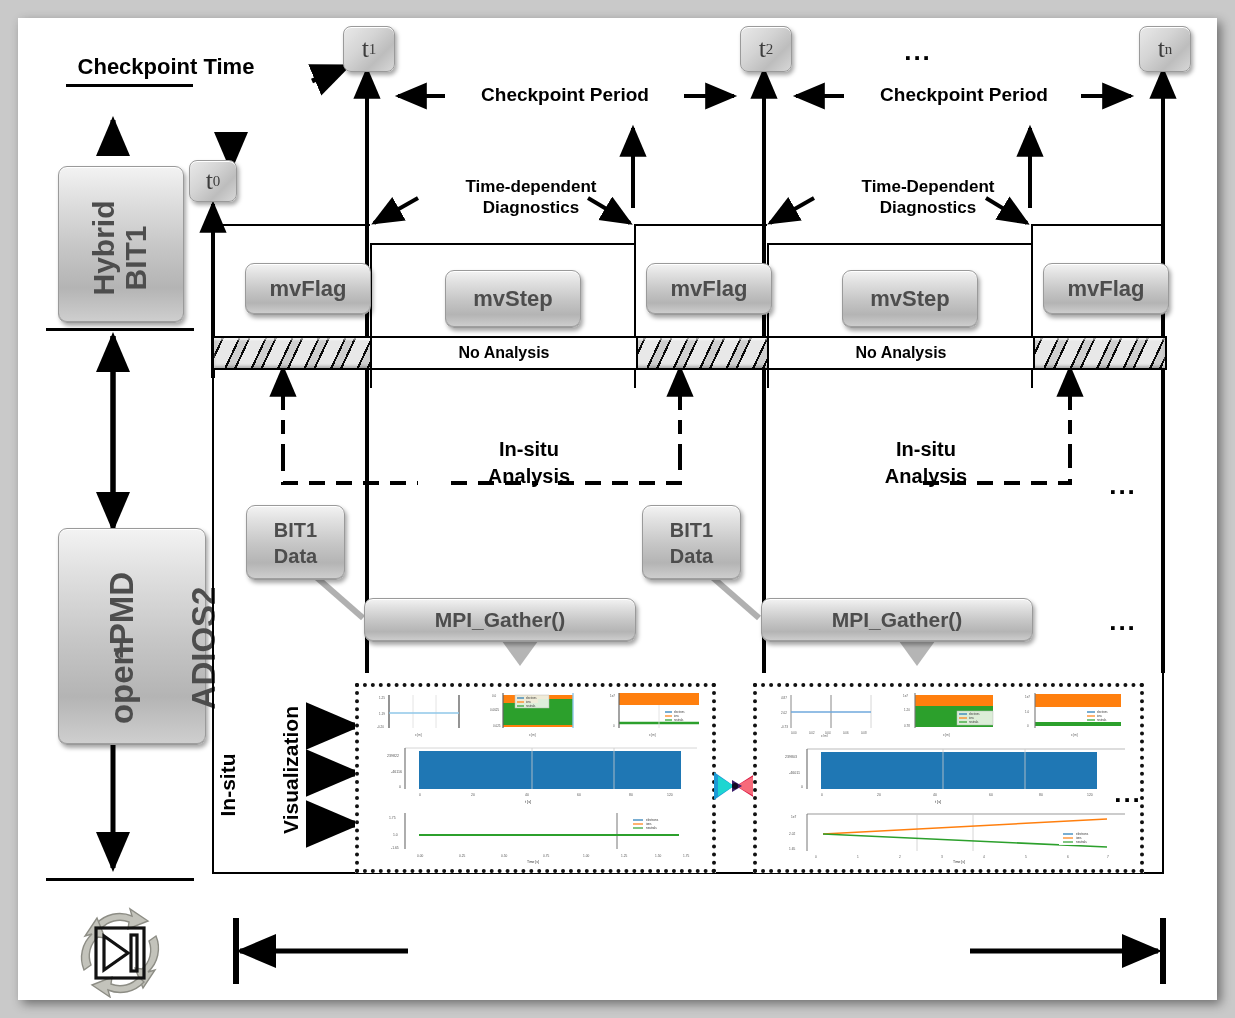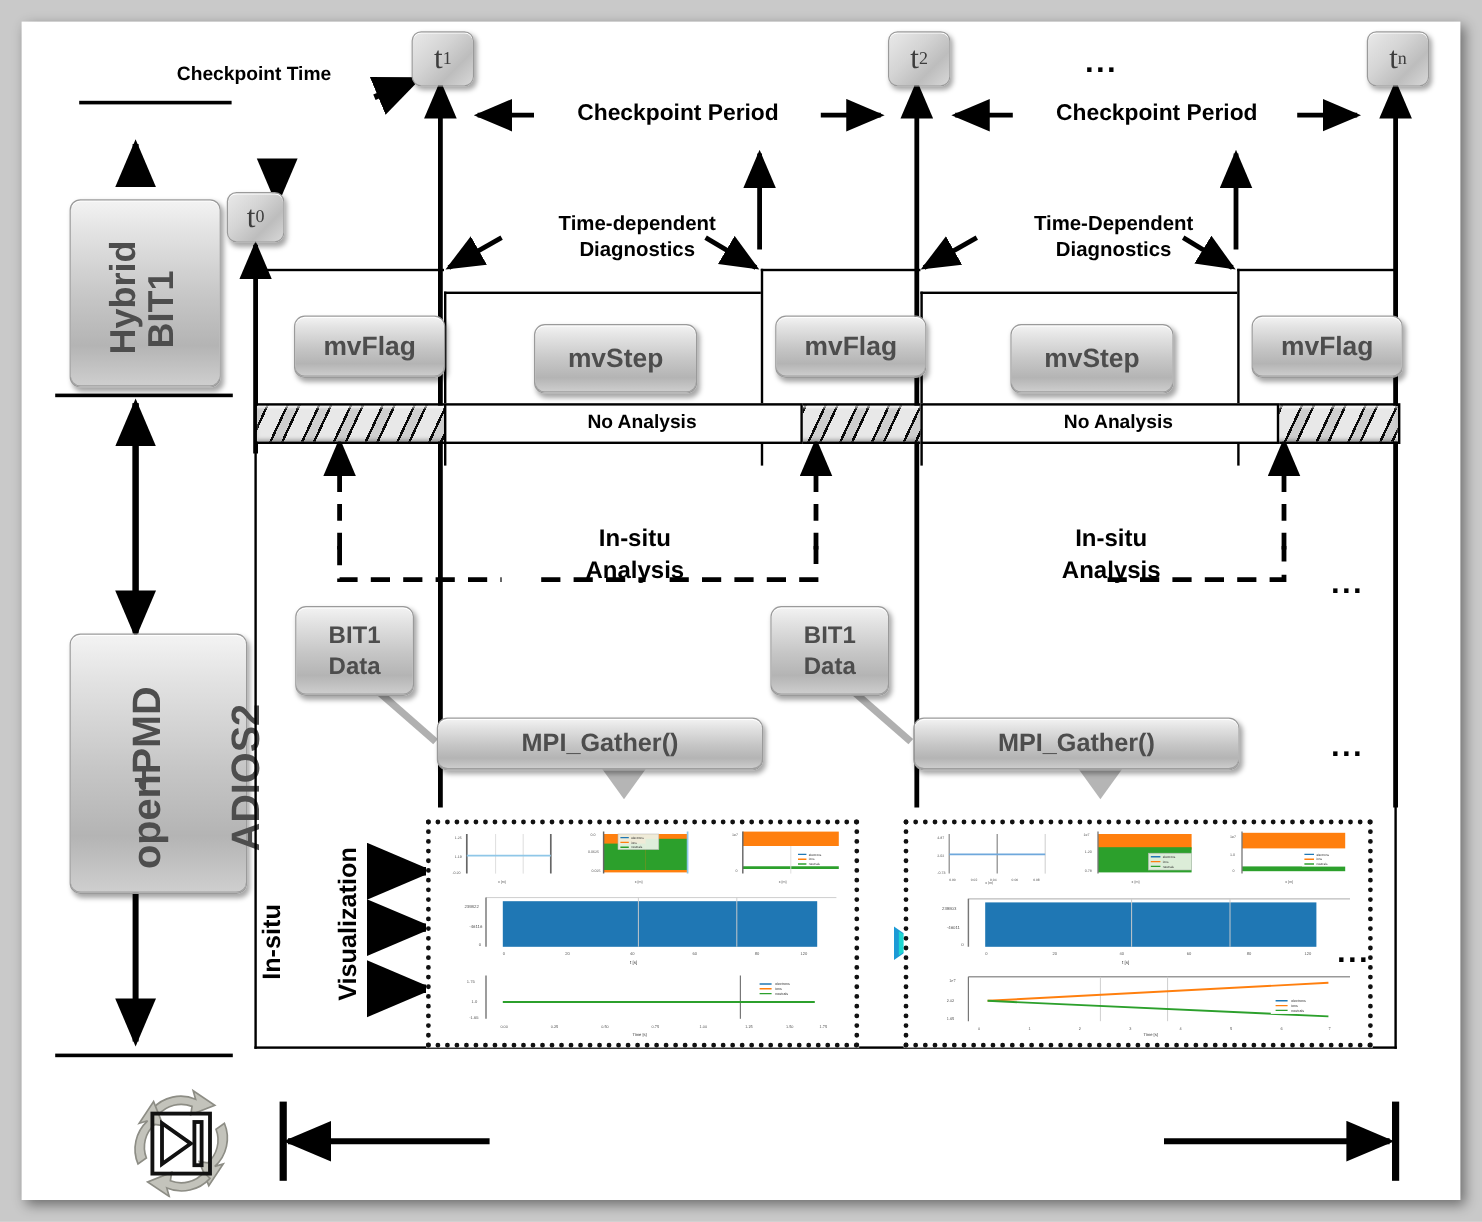--- a/index.html
+++ b/index.html
@@ -1,21 +1,21 @@
 <!DOCTYPE html>
 <html><head>
 <meta charset="utf-8">
 <style>
   html,body{margin:0;padding:0;background:#c9c9c9;}
   body{width:1235px;height:1018px;font-family:"Liberation Sans",sans-serif;}
   .page{position:absolute;left:18px;top:18px;width:1199px;height:982px;background:#ffffff;
         box-shadow:4px 4px 10px rgba(0,0,0,.45);overflow:hidden;}
 
   
-  .abs{position:absolute;padding-left:31px;}
+  .abs{position:absolute;}
   .hline{position:absolute;background:#000;height:3px;}
   .vline{position:absolute;background:#000;width:3px;}
   .thin-h{position:absolute;background:#000;height:2px;}
   .thin-v{position:absolute;background:#000;width:2px;}
 
   
   .pill{position:absolute;display:flex;align-items:center;justify-content:center;
         text-align:center;color:#4d4d4d;font-weight:bold;
         background:linear-gradient(to bottom,#f3f3f3 0%,#e2e2e2 18%,#c6c6c6 52%,#b4b4b4 78%,#cfcfcf 100%);
         border:1px solid #9a9a9a;border-radius:9px;
@@ -116,21 +116,21 @@
     <polygon points="873,612 925,612 899,648" fill="#b5b5b5"></polygon>
 
     <line x1="298" y1="708" x2="338" y2="708" stroke="#000" stroke-width="7" marker-end="url(#ah)"></line>
     <line x1="298" y1="755" x2="338" y2="755" stroke="#000" stroke-width="7" marker-end="url(#ah)"></line>
     <line x1="298" y1="806" x2="338" y2="806" stroke="#000" stroke-width="7" marker-end="url(#ah)"></line>
 
     <line x1="390" y1="933" x2="222" y2="933" stroke="#000" stroke-width="5" marker-end="url(#ah)"></line>
     <line x1="952" y1="933" x2="1140" y2="933" stroke="#000" stroke-width="5" marker-end="url(#ah)"></line>
   </svg>
 
-  <div class="label-center" style="left:38px;top:36px;width:220px;font-size:16px;text-align:right;">Checkpoint Time</div>
+  <div class="label-center" style="left:38px;top:36px;width:220px;font-size:22px;">Checkpoint Time</div>
   <div class="hline" style="left:48px;top:66px;width:127px;"></div>
 
   <div class="pill" style="left:40px;top:148px;width:124px;height:155px;">
     <div class="rot" style="left:-3px;top:64px;font-size:30px;color:#4d4d4d;font-weight:bold;">Hybrid</div>
     <div class="rot" style="left:44px;top:74px;font-size:30px;color:#4d4d4d;font-weight:bold;">BIT1</div>
   </div>
 
   <div class="hline" style="left:28px;top:310px;width:148px;"></div>
 
   <div class="pill" style="left:40px;top:510px;width:146px;height:215px;">

